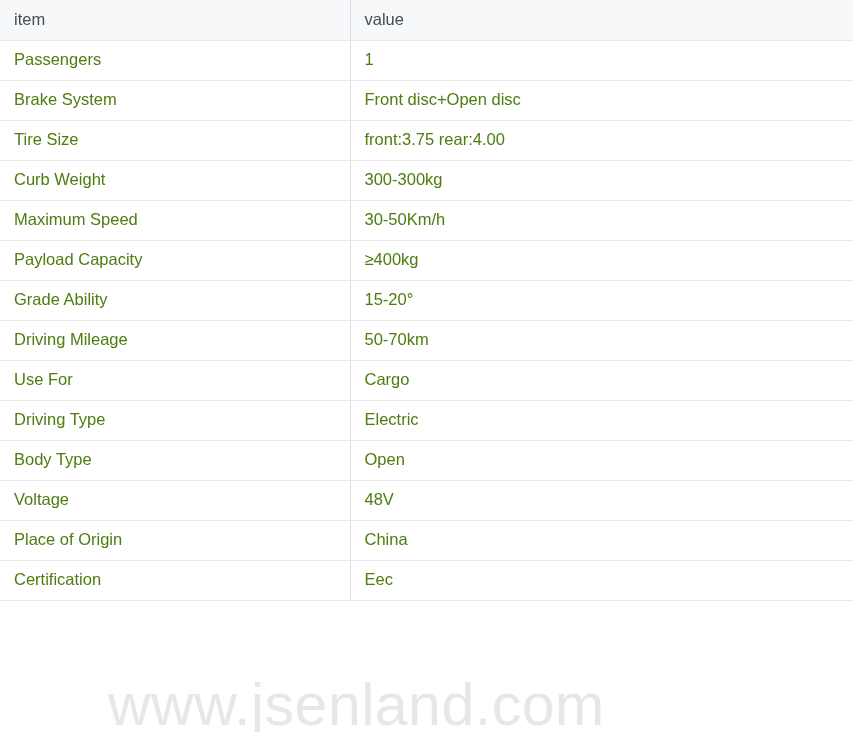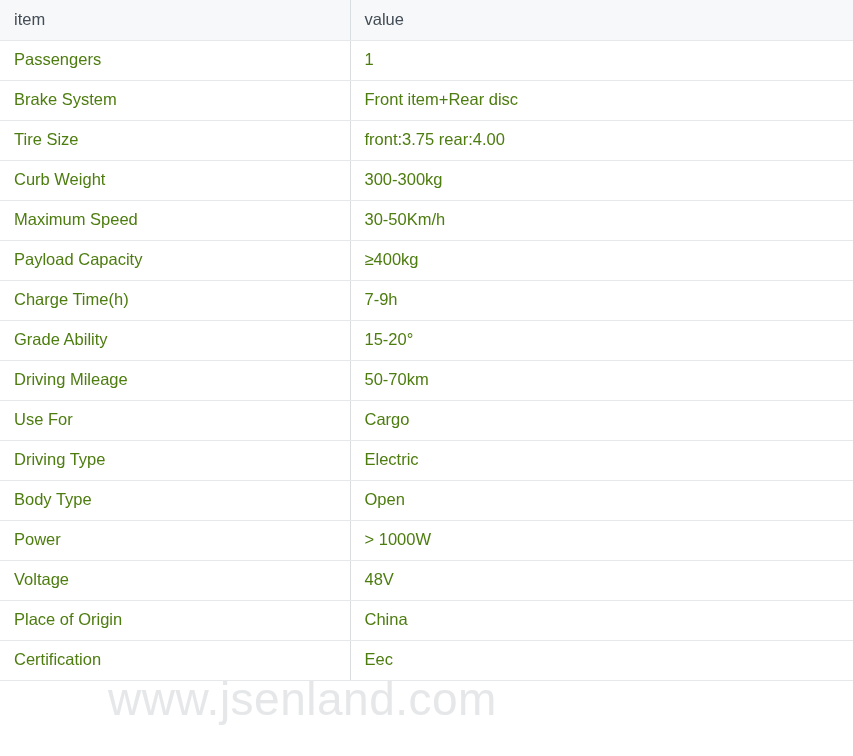--- a/index.html
+++ b/index.html
@@ -73,21 +73,21 @@
     height: 756px;
     z-index: 3;
     pointer-events: none;
     display: block;
   }
   .watermark-text {
     position: absolute;
     left: 108px;
     top: 676px;
     font-family: "Liberation Sans", "DejaVu Sans", sans-serif;
-    font-size: 46px;
+    font-size: 59px;
     font-weight: 400;
     letter-spacing: 0.5px;
     color: rgba(227, 229, 231, 0.92);
     text-shadow: 0 1px 0 rgba(255,255,255,0.9);
     white-space: nowrap;
     line-height: 1;
   }
 </style>
 </head>
 <body>
@@ -105,65 +105,57 @@
         <th class="cell-value">value</th>
       </tr>
     </thead>
     <tbody id="table-body">
         <tr>
           <td class="cell-item">Passengers</td>
           <td class="cell-value">1</td>
         </tr>
         <tr>
           <td class="cell-item">Brake System</td>
-          <td class="cell-value">Front item+Rear disc</td>
+          <td class="cell-value">Front disc+Open disc</td>
         </tr>
         <tr>
           <td class="cell-item">Tire Size</td>
           <td class="cell-value">front:3.75 rear:4.00</td>
         </tr>
         <tr>
           <td class="cell-item">Curb Weight</td>
           <td class="cell-value">300-300kg</td>
         </tr>
         <tr>
           <td class="cell-item">Maximum Speed</td>
           <td class="cell-value">30-50Km/h</td>
         </tr>
         <tr>
           <td class="cell-item">Payload Capacity</td>
           <td class="cell-value">≥400kg</td>
-        </tr>
-        <tr>
-          <td class="cell-item">Charge Time(h)</td>
-          <td class="cell-value">7-9h</td>
         </tr>
         <tr>
           <td class="cell-item">Grade Ability</td>
           <td class="cell-value">15-20°</td>
         </tr>
         <tr>
           <td class="cell-item">Driving Mileage</td>
           <td class="cell-value">50-70km</td>
         </tr>
         <tr>
           <td class="cell-item">Use For</td>
           <td class="cell-value">Cargo</td>
         </tr>
         <tr>
           <td class="cell-item">Driving Type</td>
           <td class="cell-value">Electric</td>
         </tr>
         <tr>
           <td class="cell-item">Body Type</td>
           <td class="cell-value">Open</td>
-        </tr>
-        <tr>
-          <td class="cell-item">Power</td>
-          <td class="cell-value">&gt; 1000W</td>
         </tr>
         <tr>
           <td class="cell-item">Voltage</td>
           <td class="cell-value">48V</td>
         </tr>
         <tr>
           <td class="cell-item">Place of Origin</td>
           <td class="cell-value">China</td>
         </tr>
         <tr>

